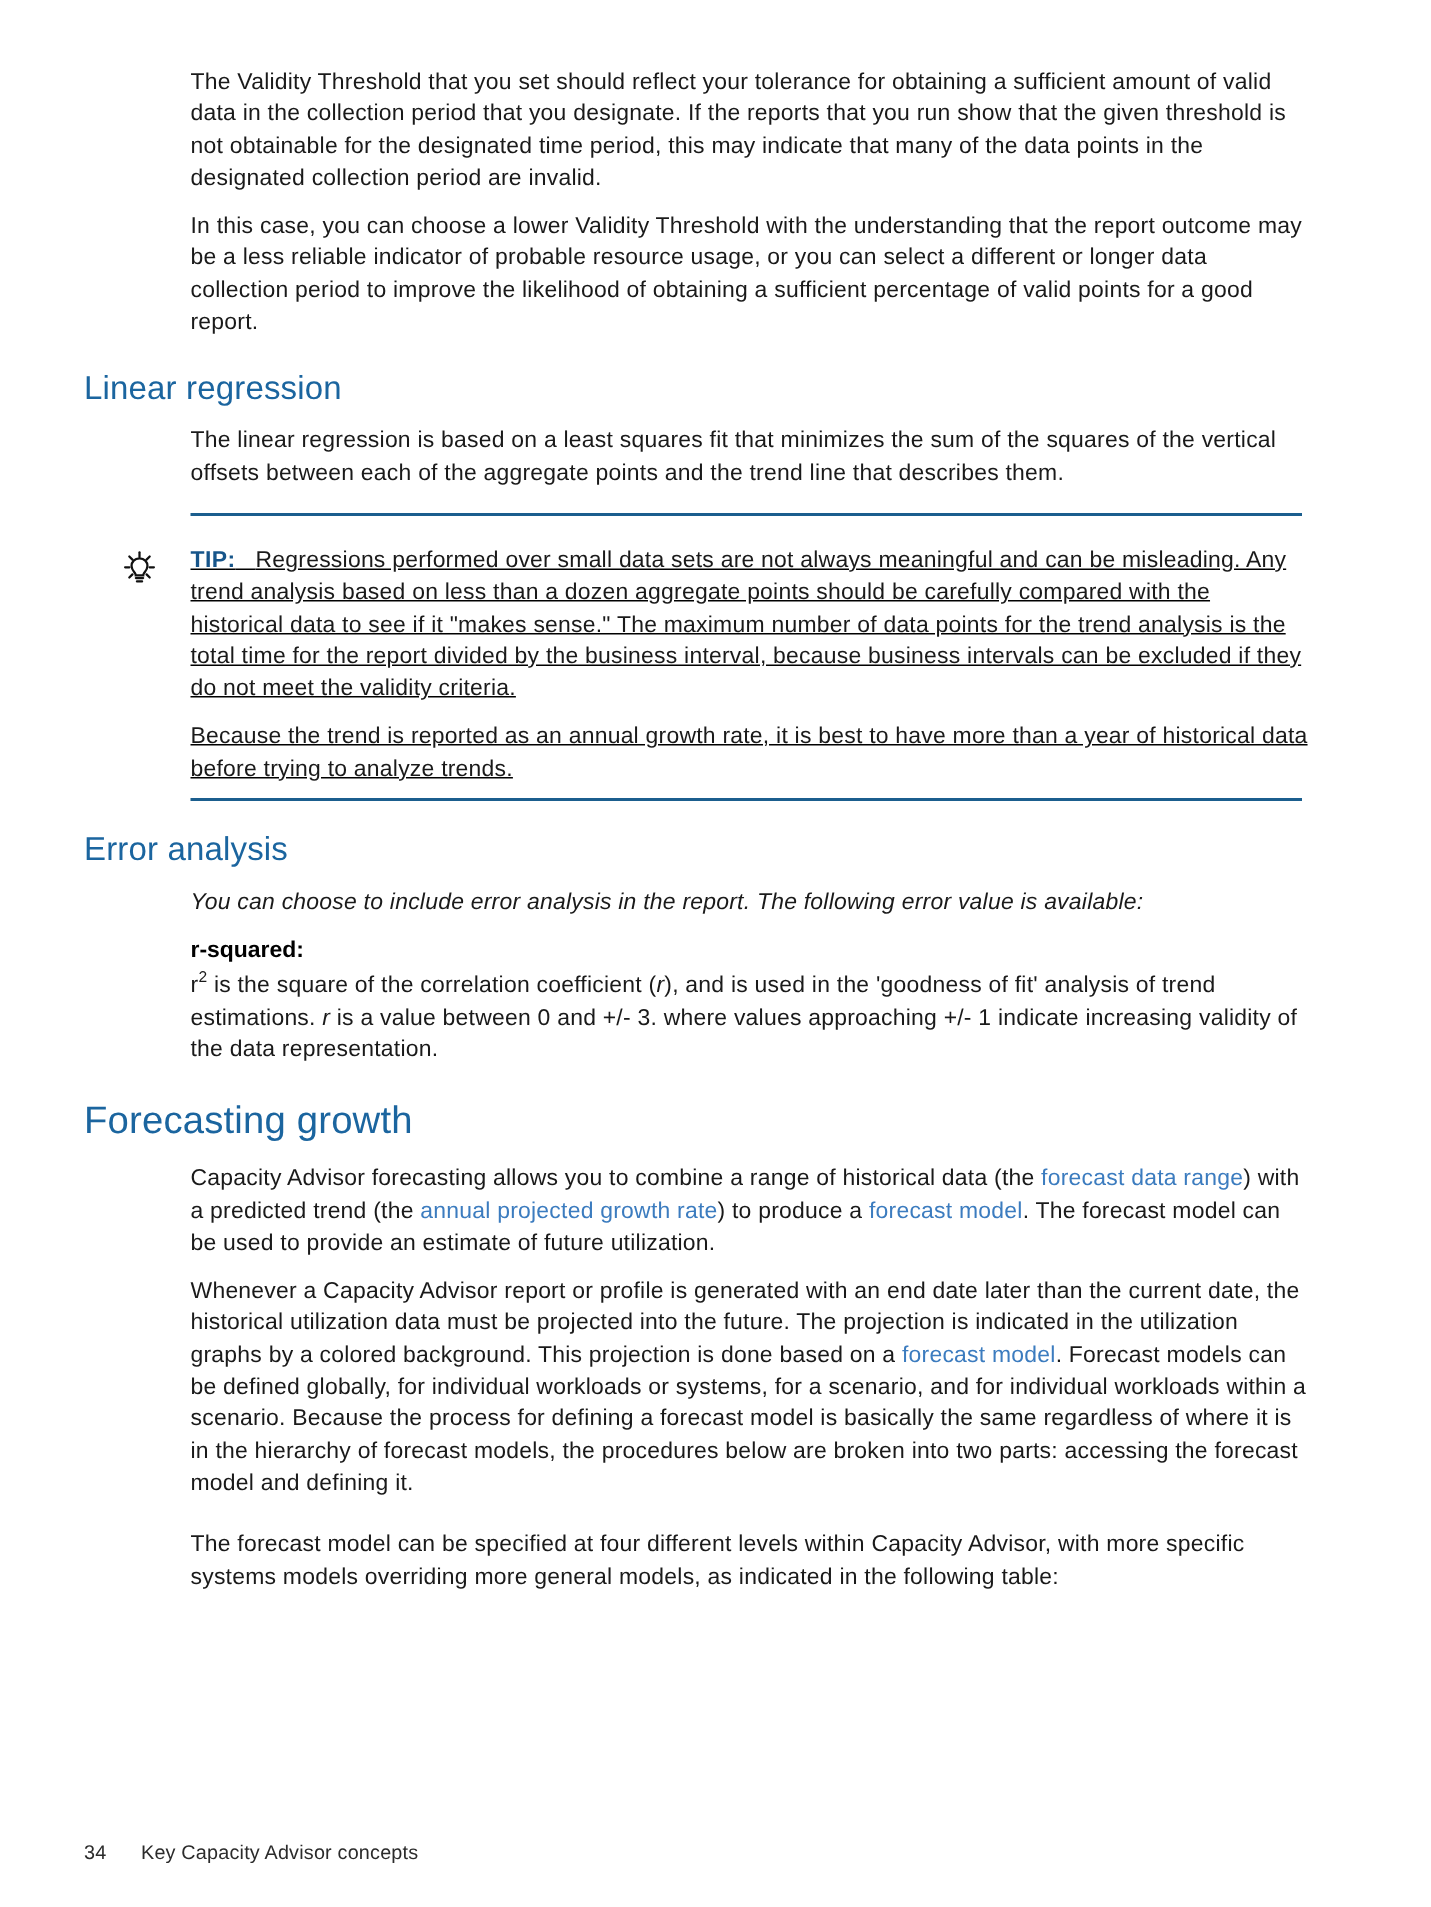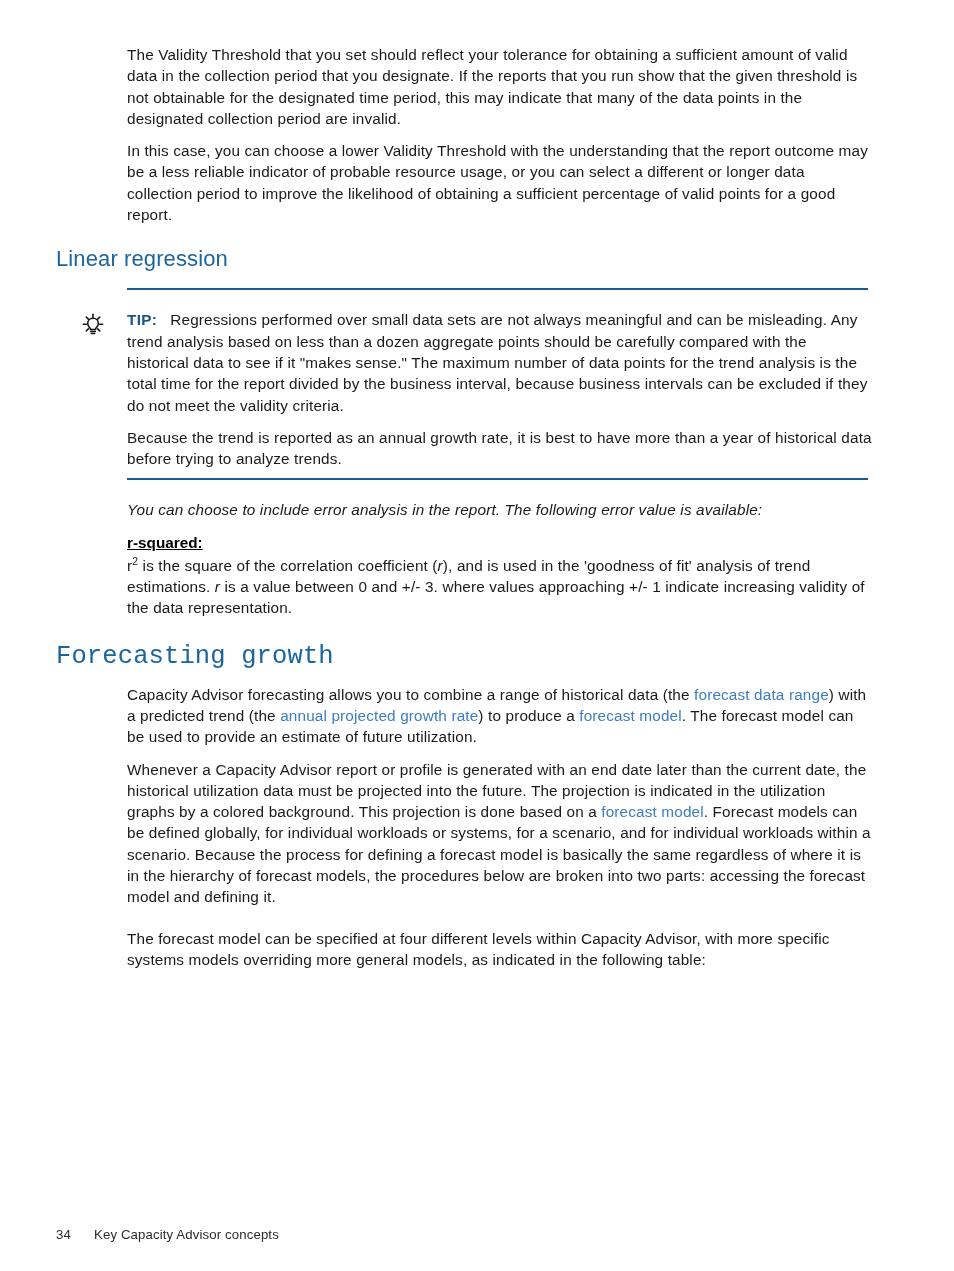--- a/index.html
+++ b/index.html
@@ -57,21 +57,20 @@
     letter-spacing: 0.005em;
   }
   h1.h1 {
     margin: 0;
     padding: 0;
     font-size: 25.5px;
     font-weight: 400;
     line-height: 31px;
     color: #1b659f;
     letter-spacing: 0.005em;
-    font-family: Liberation Mono, monospace;
   }
 
   .sec-linear-regression { margin-top: 21px; }
   .sec-linear-regression .body-first { margin-top: 11px; }
 
   .sec-error-analysis { margin-top: 19px; }
   .sec-error-analysis .body-first { margin-top: 12px; font-style: italic; }
 
   .sec-forecasting { margin-top: 22px; }
   .sec-forecasting .body-first { margin-top: 12px; }
@@ -84,21 +83,20 @@
     color: #3c7cbf;
     text-decoration: none;
   }
   p.runin-label {
     margin: 0 0 2px 0;
     margin-left: 71px;
     font-size: 15.3px;
     line-height: 21px;
     font-weight: bold;
     color: #000;
-    text-decoration: underline;
   }
 
   sup.sq {
     font-size: 0.68em;
     vertical-align: super;
     line-height: 0;
   }
   i.var { font-style: italic; }
 
   
@@ -111,20 +109,21 @@
     margin-left: 71px;
     width: 741px;
     height: 2px;
     background: #1b5e8e;
     border: 0;
   }
   .tiprule.bottom { margin-top: 9px; }
   .tipinner {
     position: relative;
     padding-top: 11px;
+    text-decoration: underline;
   }
   .tipicon {
     position: absolute;
     left: 24px;
     top: 14px;
     width: 26px;
     height: 26px;
   }
   .tiplabel {
     font-weight: bold;
@@ -158,20 +157,21 @@
   <div class="content">
 
     <section>
       <p class="body">The Validity Threshold that you set should reflect your tolerance for obtaining a sufficient amount of valid data in the collection period that you designate. If the reports that you run show that the given threshold is not obtainable for the designated time period, this may indicate that many of the data points in the designated collection period are invalid.</p>
       <p class="body">In this case, you can choose a lower Validity Threshold with the understanding that the report outcome may be a less reliable indicator of probable resource usage, or you can select a different or longer data collection period to improve the likelihood of obtaining a sufficient percentage of valid points for a good report.</p>
     </section>
 
     <section class="sec-linear-regression">
       <h2 class="h2">Linear regression</h2>
 
+      <p class="body body-first">The linear regression is based on a least squares fit that minimizes the sum of the squares of the vertical offsets between each of the aggregate points and the trend line that describes them.</p>
 
       <div class="tipblock">
         <hr class="tiprule top">
         <div class="tipinner">
           <span class="tipicon">
             <svg viewBox="0 0 26 26" width="26" height="26" aria-hidden="true">
               <g stroke="#111111" stroke-width="1.5" stroke-linecap="round" fill="none">
                 <line x1="13" y1="2.2" x2="13" y2="5.4"></line>
                 <line x1="6.2" y1="5.0" x2="8.3" y2="7.1"></line>
                 <line x1="19.8" y1="5.0" x2="17.7" y2="7.1"></line>
@@ -188,20 +188,21 @@
 
           <p class="body"><span class="tiplabel">TIP:</span>&nbsp;&nbsp;&nbsp;<span>Regressions performed over small data sets are not always meaningful and can be misleading. Any trend analysis based on less than a dozen aggregate points should be carefully compared with the historical data to see if it "makes sense." The maximum number of data points for the trend analysis is the total time for the report divided by the business interval, because business intervals can be excluded if they do not meet the validity criteria.</span></p>
 
           <p class="body last">Because the trend is reported as an annual growth rate, it is best to have more than a year of historical data before trying to analyze trends.</p>
         </div>
         <hr class="tiprule bottom">
       </div>
     </section>
 
     <section class="sec-error-analysis">
+      <h2 class="h2">Error analysis</h2>
 
       <p class="body body-first">You can choose to include error analysis in the report. The following error value is available:</p>
 
       <p class="runin-label">r-squared:</p>
 
       <p class="body"><span>r</span><sup class="sq">2</sup><span> is the square of the correlation coefficient (</span><i class="var">r</i><span>), and is used in the 'goodness of fit' analysis of trend estimations. </span><i class="var">r</i><span> is a value between 0 and +/- 3. where values approaching +/- 1 indicate increasing validity of the data representation.</span></p>
     </section>
 
     <section class="sec-forecasting">
       <h1 class="h1">Forecasting growth</h1>

